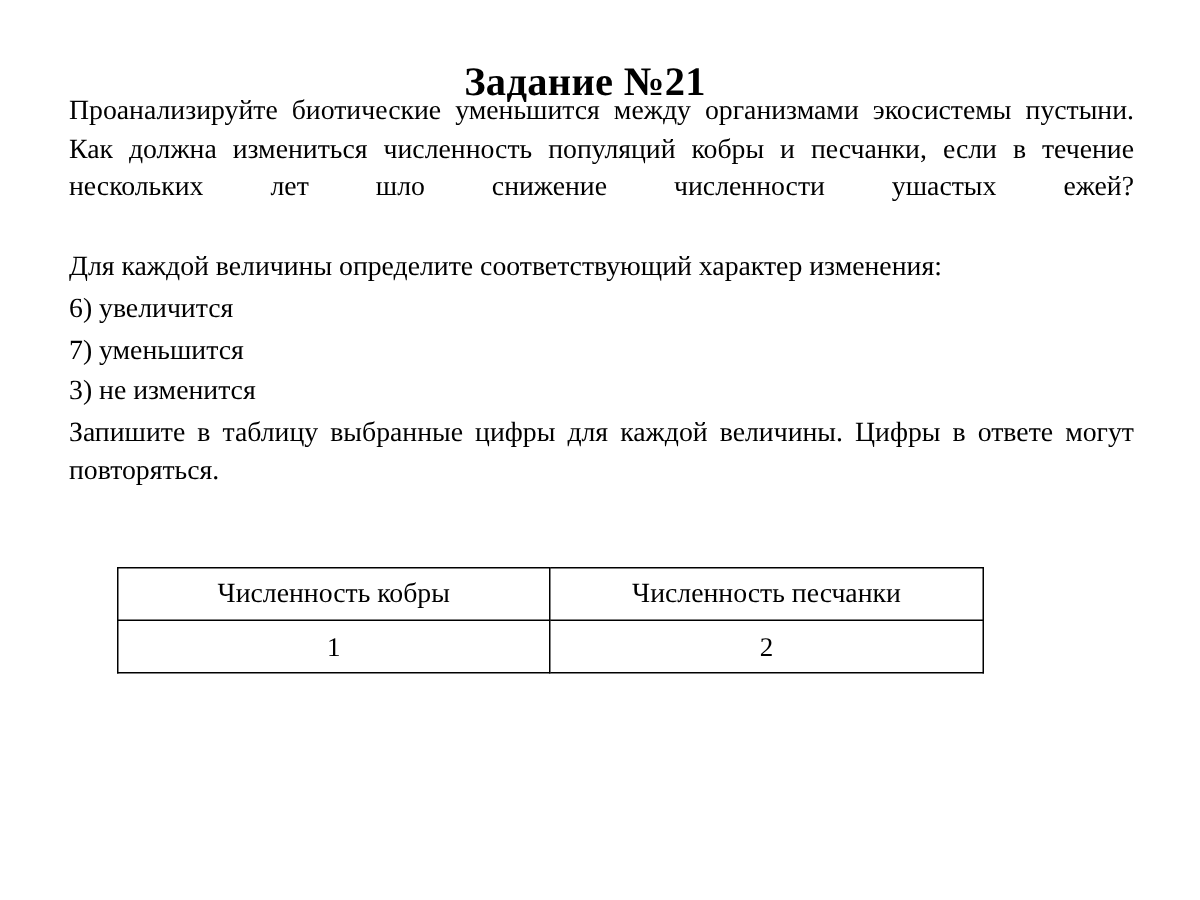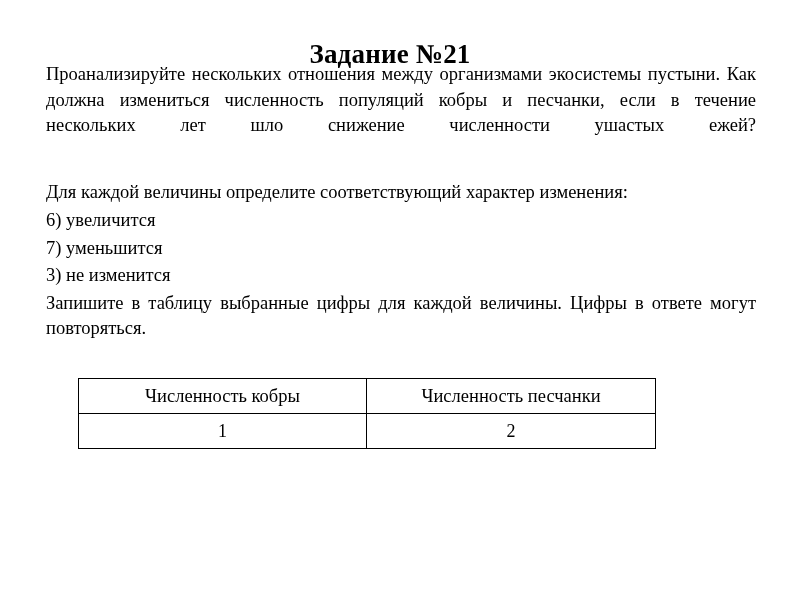--- a/index.html
+++ b/index.html
@@ -46,21 +46,21 @@
   p.para-intro {
     text-align: justify;
   }
   p.para-intro::after {
     content: "";
     display: inline-block;
     width: 100%;
   }
   p.prompt {
     text-align: justify;
-    margin-top: 16px;
+    margin-top: 2px;
   }
   p.option {
     text-align: left;
     margin-top: 2px;
   }
   p.instruction {
     text-align: justify;
     margin-top: 2px;
   }
   p.instruction::after {
@@ -92,21 +92,21 @@
 </style>
 </head>
 <body>
 
 <div class="page">
 
   <h1 class="title">Задание №21</h1>
 
   <div class="content">
 
-    <p class="para-intro">Проанализируйте нескольких отношения между организмами экосистемы пустыни. Как должна измениться численность популяций кобры и песчанки, если в течение нескольких лет шло снижение численности ушастых ежей?</p>
+    <p class="para-intro">Проанализируйте биотические уменьшится между организмами экосистемы пустыни. Как должна измениться численность популяций кобры и песчанки, если в течение нескольких лет шло снижение численности ушастых ежей?</p>
 
     <p class="prompt">Для каждой величины определите соответствующий характер изменения:</p>
 
     <p class="option">6) увеличится</p>
 
     <p class="option">7) уменьшится</p>
 
     <p class="option">3) не изменится</p>
 
     <p class="instruction">Запишите в таблицу выбранные цифры для каждой величины. Цифры в ответе могут повторяться.</p>

